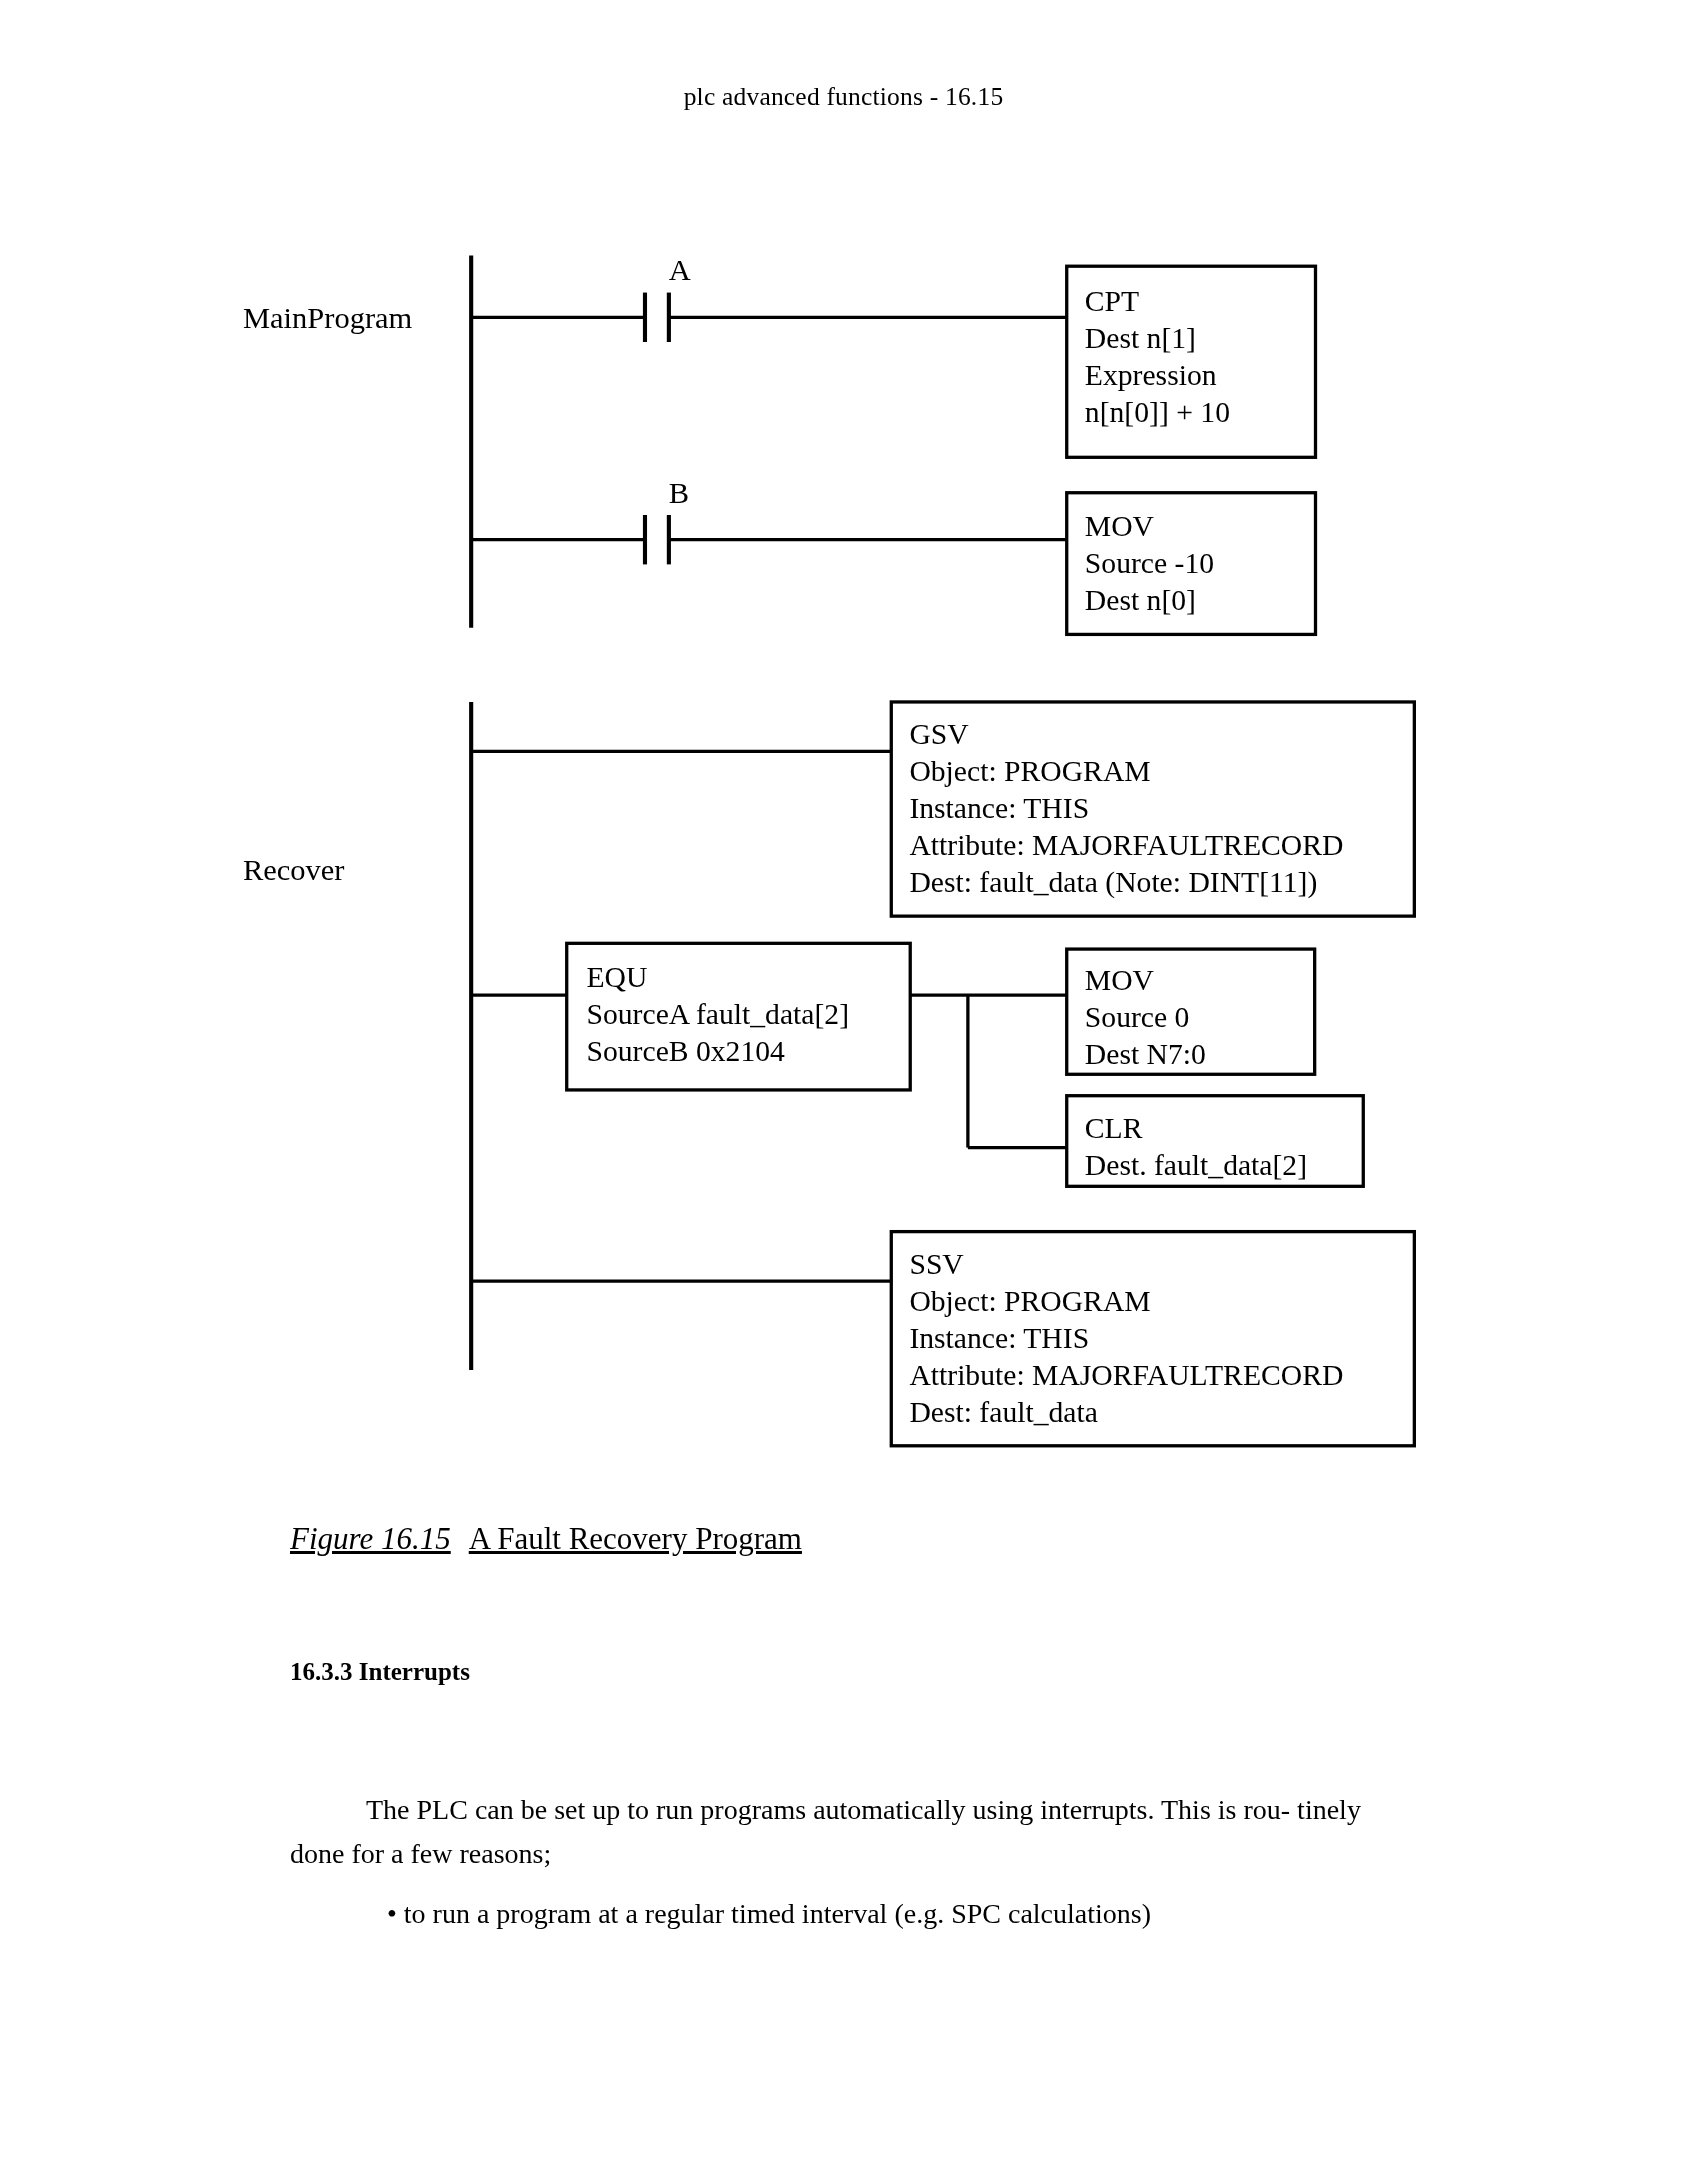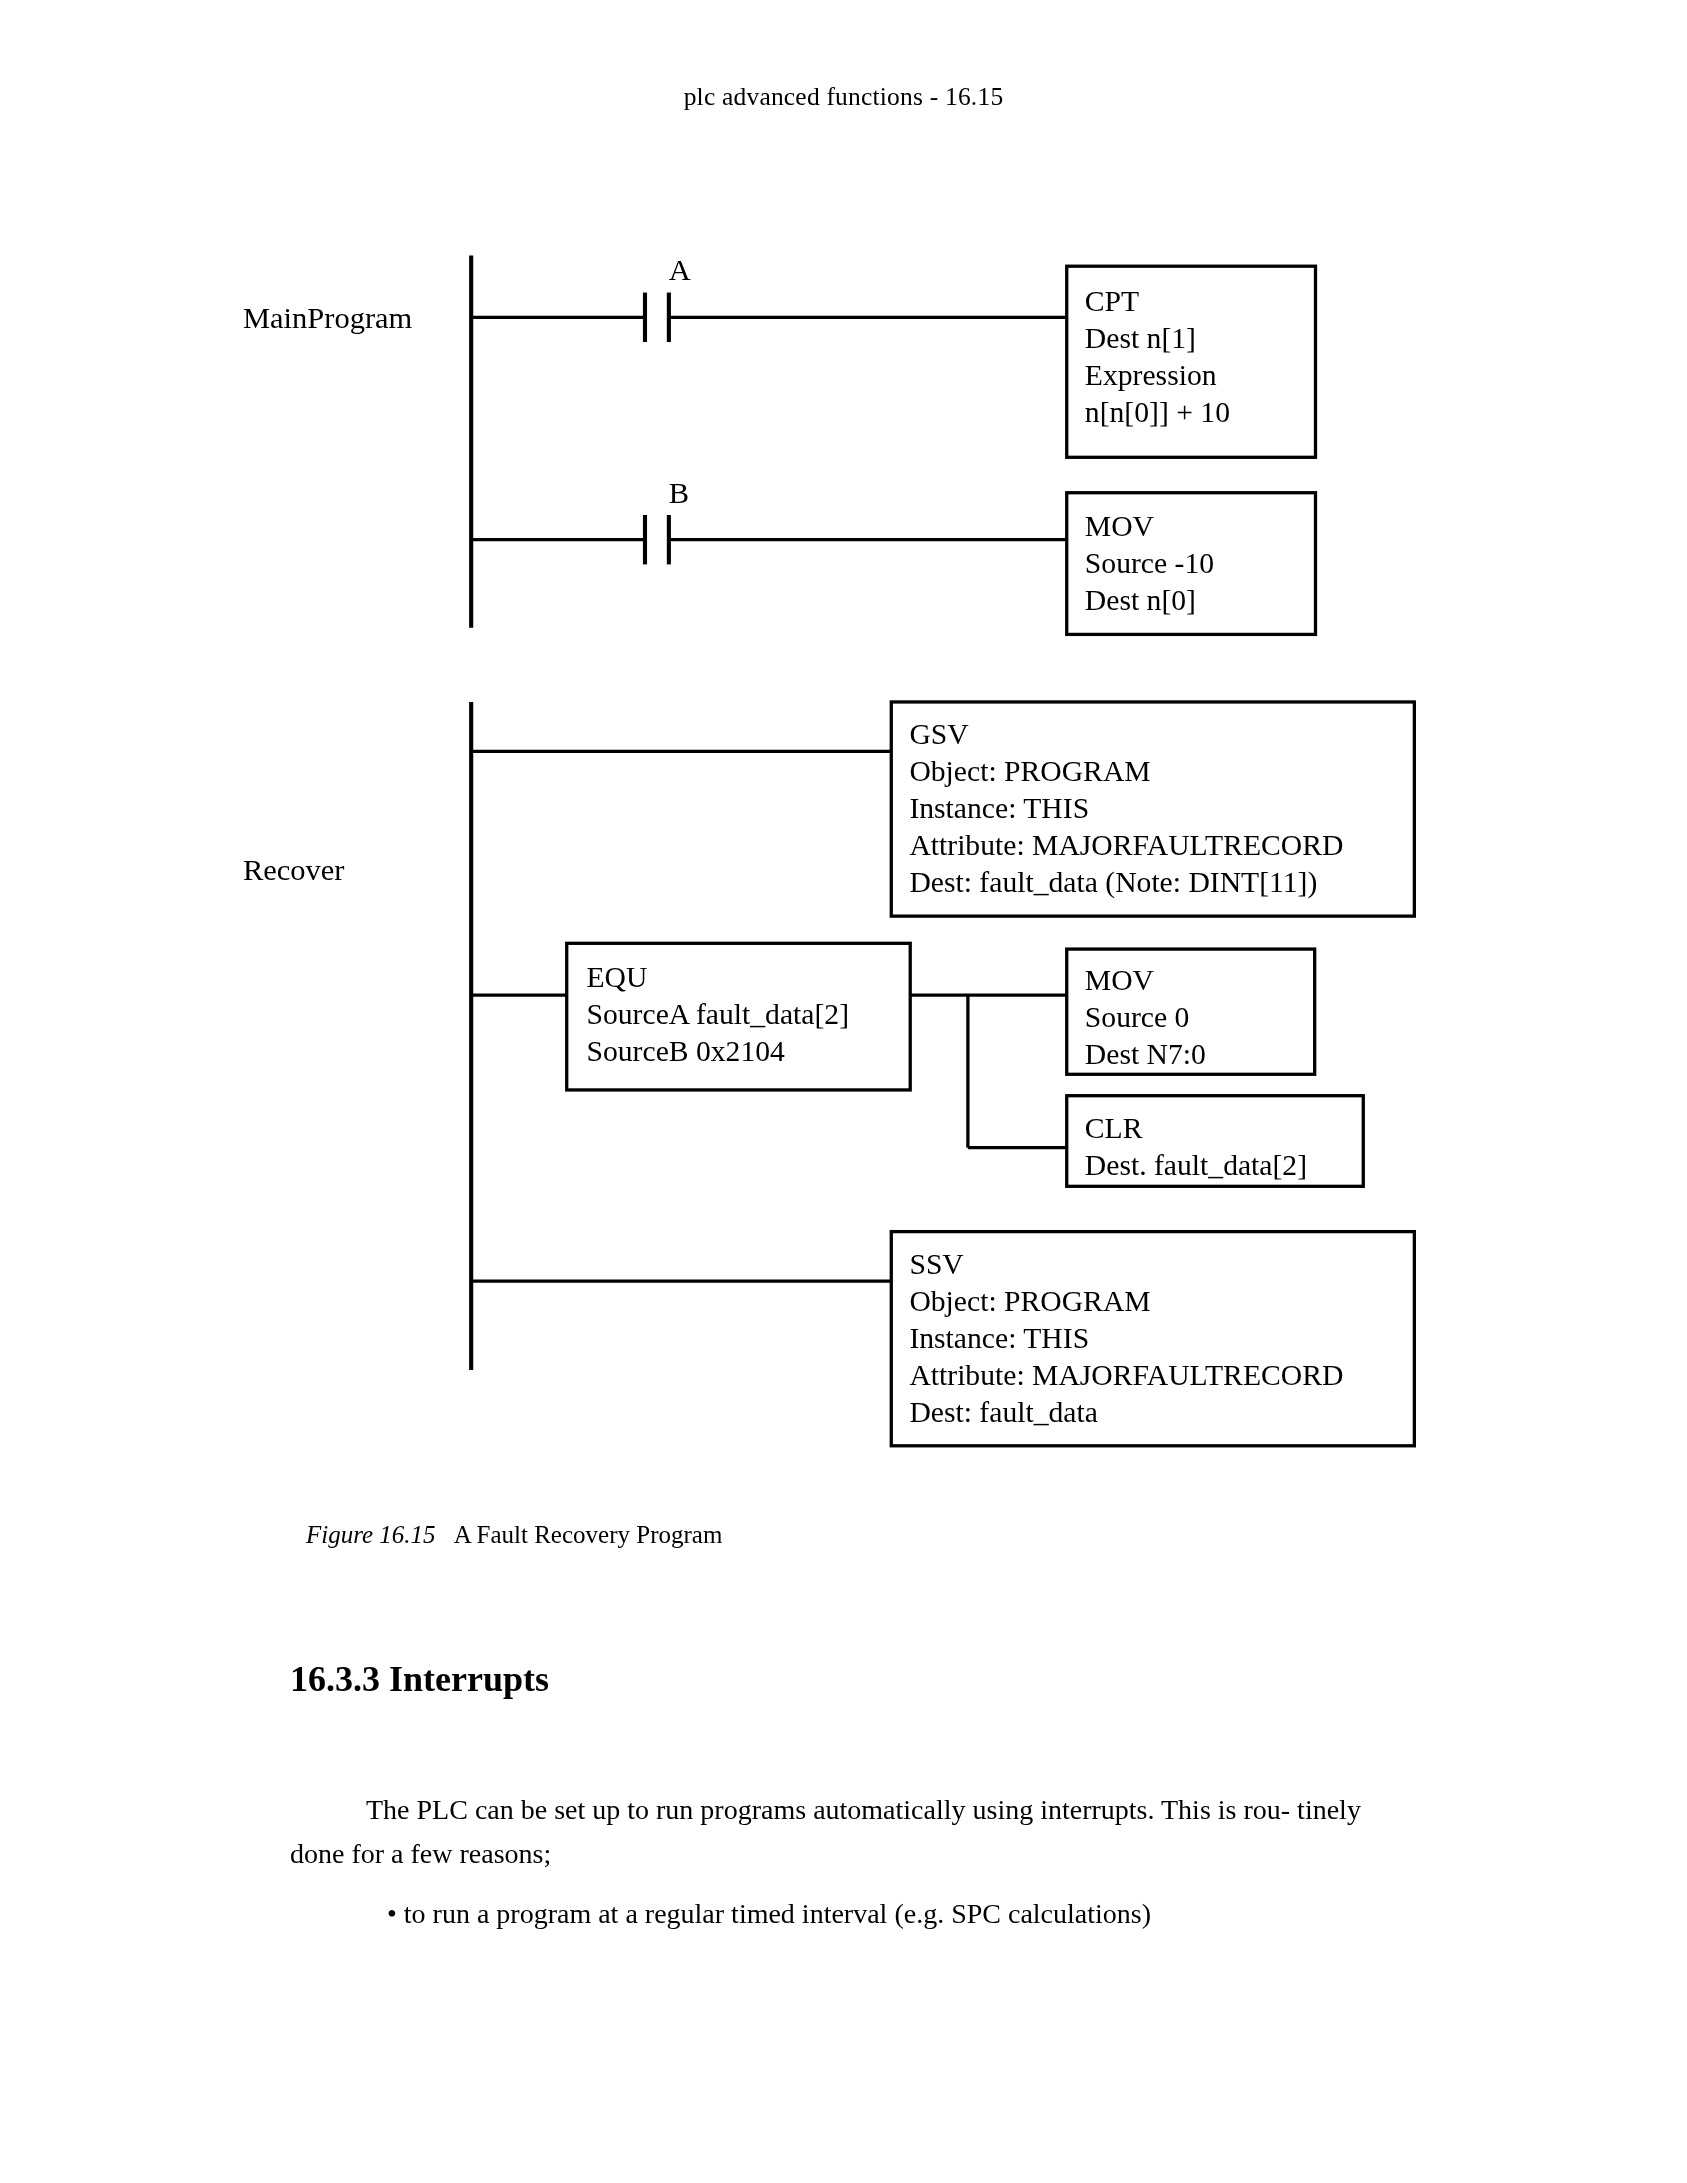--- a/index.html
+++ b/index.html
@@ -61,39 +61,40 @@
   }
   .contact-label {
     font-family: "Liberation Serif", "DejaVu Serif", serif;
     font-size: 37px;
     fill: #000000;
   }
 
   
   .figure-caption {
     position: absolute;
-    left: 306px;
+    left: 290px;
     top: 1521px;
-    font-size: 25px;
+    font-size: 31px;
     white-space: nowrap;
+    text-decoration: underline;
   }
   .figure-caption .fig-num {
     font-style: italic;
   }
   .figure-caption .fig-title {
     font-style: normal;
     margin-left: 18px;
   }
 
   
   .section-heading {
     position: absolute;
     left: 290px;
     top: 1658px;
-    font-size: 36px;
+    font-size: 25px;
     font-weight: bold;
     white-space: nowrap;
   }
 
   
   .body-para {
     position: absolute;
     left: 290px;
     top: 1760px;
     width: 1117px;

